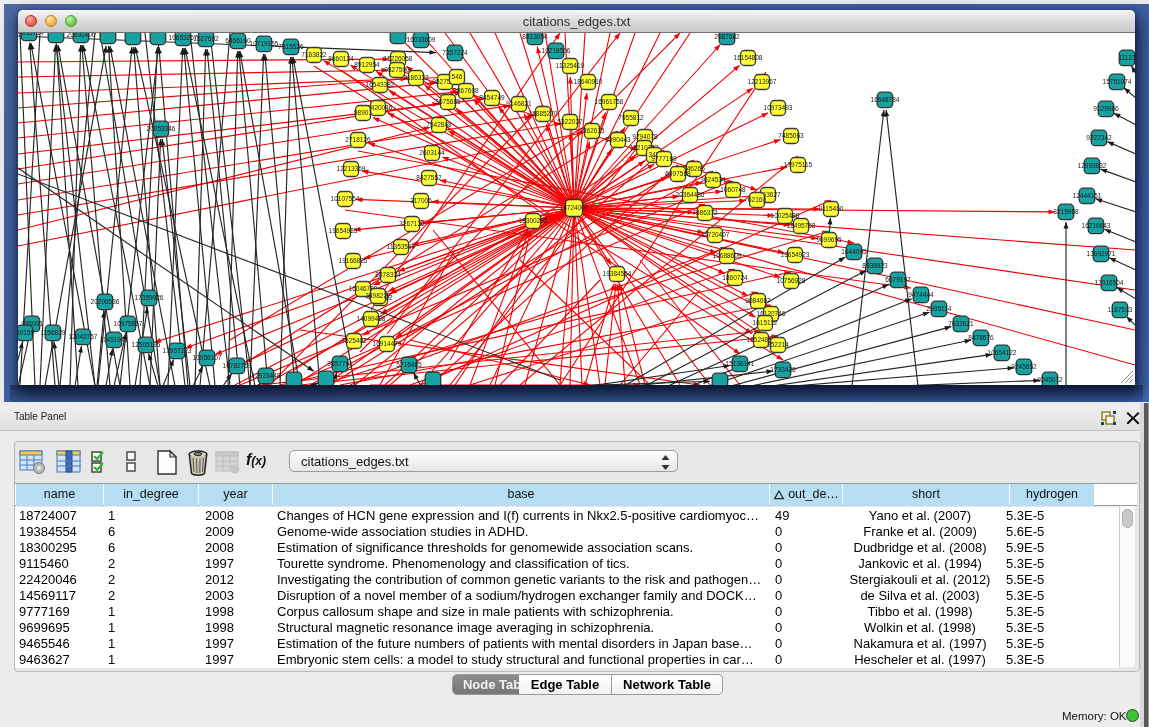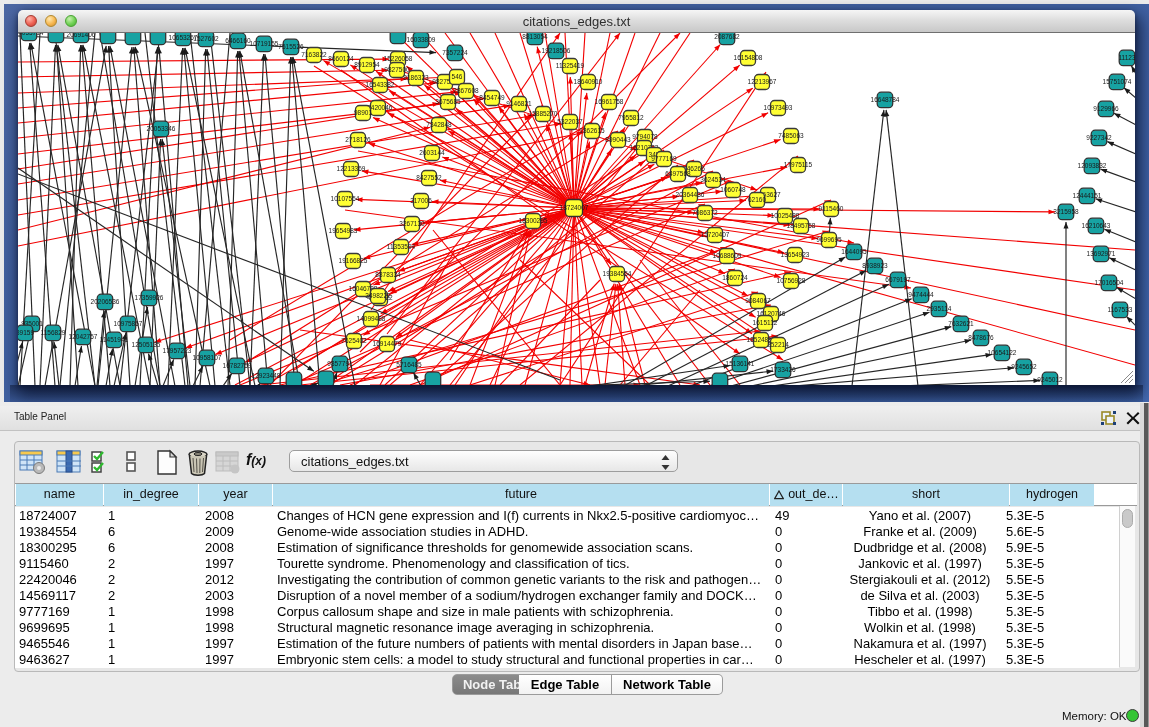--- a/index.html
+++ b/index.html
@@ -861,21 +861,21 @@
     <div class="t">citations_edges.txt</div>
   <svg style="position:absolute;right:7px;top:4px" width="9" height="15">
       <path d="M4.5 0 L8.5 5 L0.5 5 Z" fill="#333"></path>
       <path d="M4.5 15 L8.5 10 L0.5 10 Z" fill="#333"></path>
     </svg>
 </div>
 <div id="thead"></div>
 <div class="hcell" style="left:16px;width:87px">name</div>
 <div class="hcell" style="left:104px;width:94px">in_degree</div>
 <div class="hcell" style="left:199px;width:73px">year</div>
-<div class="hcell" style="left:273px;width:496px">future</div>
+<div class="hcell" style="left:273px;width:496px">base</div>
 <div class="hcell" style="left:770px;width:72px;text-align:center;padding-left:15px">out_de…</div>
 <svg style="position:absolute;left:774px;top:490px" width="10" height="10">
     <path d="M5 1 L9.3 8.6 L0.7 8.6 Z" fill="none" stroke="#222" stroke-width="1.2"></path>
   </svg>
 <div class="hcell" style="left:843px;width:166px">short</div>
 <div class="hcell" style="left:1010px;width:84px">hydrogen</div>
 <div id="tbody"></div>
 <div class="trow" style="top:507px">
 <span style="left:19px">18724007</span>
     <span style="left:108px">1</span>
@@ -902,21 +902,21 @@
     <span style="left:775px">0</span>
 <span class="ctr" style="left:845px;width:150px">Dudbridge et al. (2008)</span>
     <span style="left:1006px">5.9E-5</span>
   </div>
 <div class="trow" style="top:555px">
 <span style="left:19px">9115460</span>
     <span style="left:108px">2</span>
     <span style="left:205px">1997</span>
 <span style="left:277px">Tourette syndrome. Phenomenology and classification of tics.</span>
     <span style="left:775px">0</span>
-<span class="ctr" style="left:845px;width:150px">Jankovic et al. (1997)</span>
+<span class="ctr" style="left:845px;width:150px">Jankovic et al. (1994)</span>
     <span style="left:1006px">5.3E-5</span>
   </div>
 <div class="trow" style="top:571px">
 <span style="left:19px">22420046</span>
     <span style="left:108px">2</span>
     <span style="left:205px">2012</span>
 <span style="left:277px">Investigating the contribution of common genetic variants to the risk and pathogen…</span>
     <span style="left:775px">0</span>
 <span class="ctr" style="left:845px;width:150px">Stergiakouli et al. (2012)</span>
     <span style="left:1006px">5.5E-5</span>

